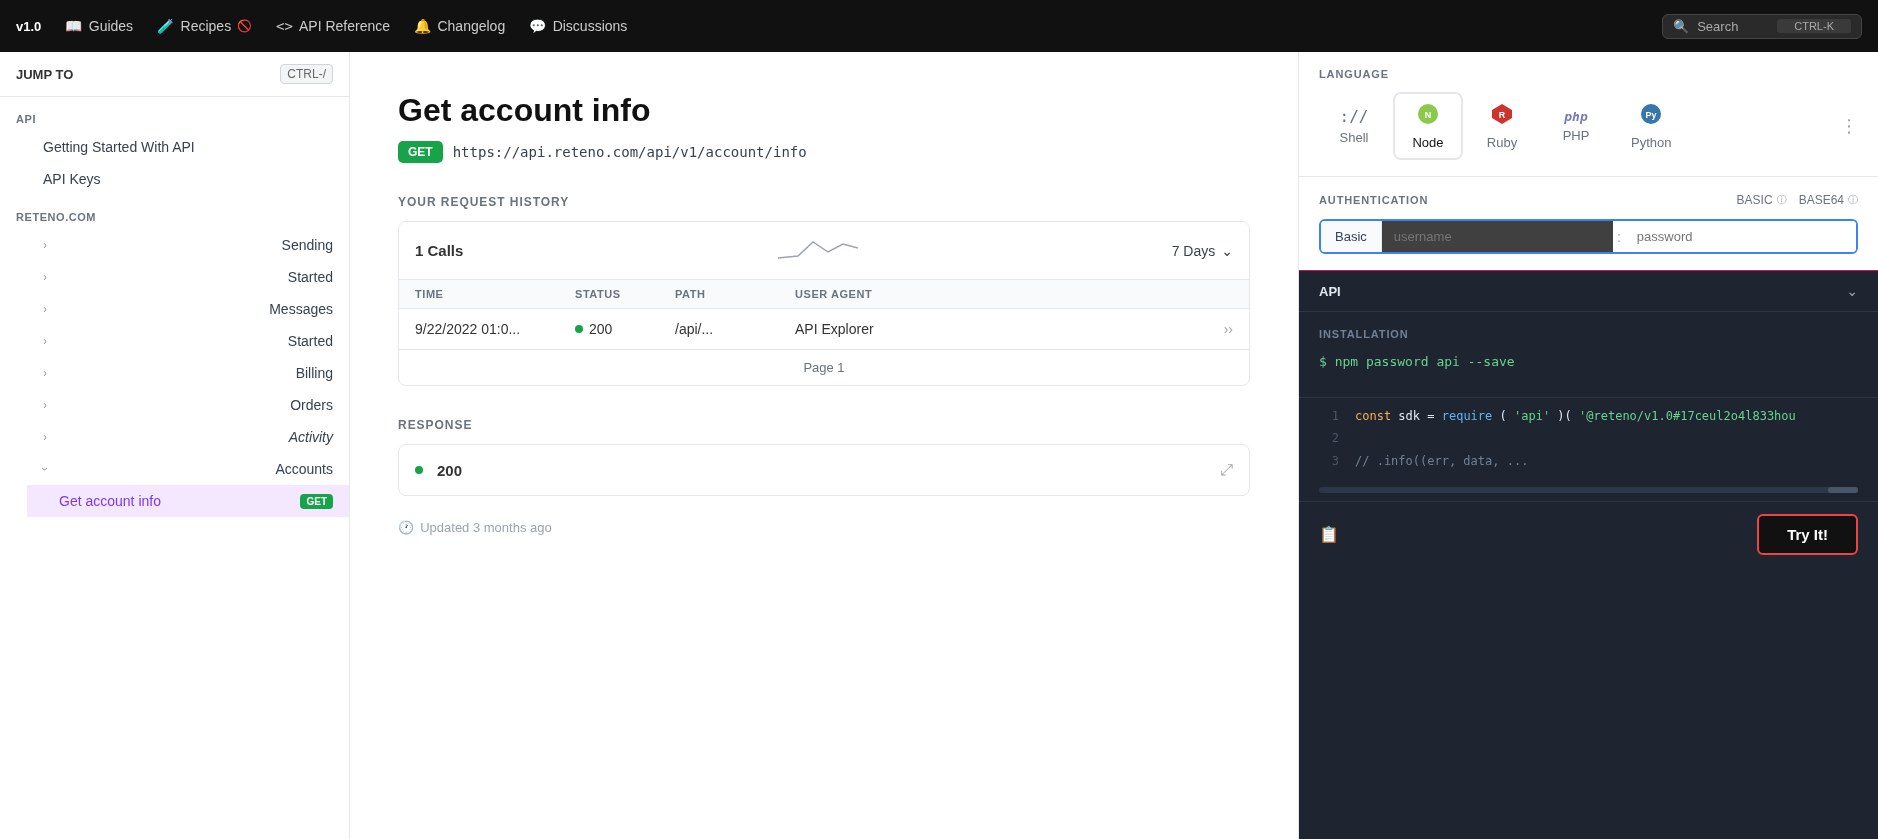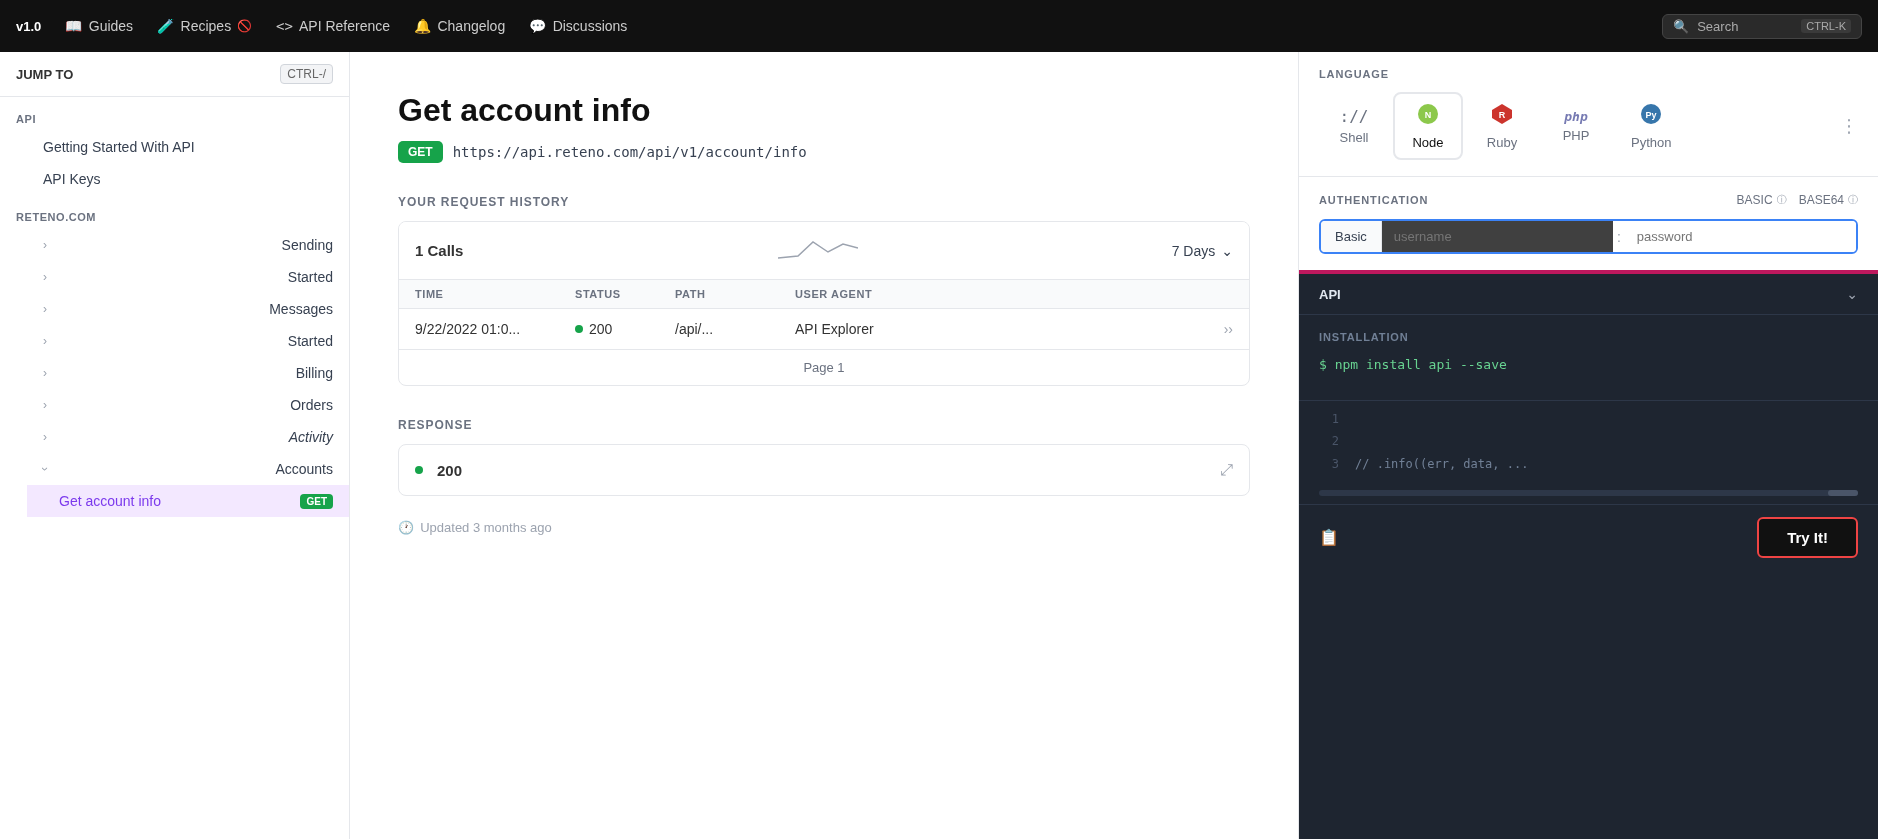--- a/index.html
+++ b/index.html
@@ -200,21 +200,21 @@
       font-size: 13px;
       color: #6b7280;
       gap: 4px;
       min-width: 70px;
     }
     .lang-tab.active { border: 2px solid #e5e7eb; background: #fff; color: #111; }
     .lang-tab .tab-icon { font-size: 20px; }
     .lang-more { margin-left: auto; color: #9ca3af; font-size: 18px; cursor: pointer; }
 
     
-    .auth-section { padding: 16px 20px; border-bottom: 4px solid #be185d; }
+    .auth-section { padding: 16px 20px; border-bottom: 1px solid #be185d; }
     .auth-header { display: flex; align-items: center; justify-content: space-between; margin-bottom: 12px; }
     .auth-label { font-size: 11px; font-weight: 700; color: #6b7280; text-transform: uppercase; letter-spacing: 0.08em; }
     .auth-toggle-group { display: flex; gap: 12px; font-size: 12px; color: #6b7280; }
     .auth-toggle { display: flex; align-items: center; gap: 4px; cursor: pointer; }
     .auth-input-row {
       display: flex;
       align-items: center;
       border: 2px solid #3b82f6;
       border-radius: 6px;
       overflow: hidden;
@@ -333,21 +333,21 @@
     <span>Changelog</span>
   </span>
   <span class="nav-item">
     <span>💬</span>
     <span>Discussions</span>
   </span>
   <span class="nav-spacer"></span>
   <div class="search-bar">
     <span>🔍</span>
     <span>Search</span>
-    <span style="margin-left: auto; font-size: 11px; background: #3a3a3a; border-radius:3px; padding:1px 5px;">CTRL-K</span>
+    <span style="margin-left: auto; font-size: 11px; background: #3a3a3a; border-radius:3px; padding:1px 17px;">CTRL-K</span>
   </div>
 </nav>
 
 <div class="main-layout">
 
   <aside class="sidebar">
     <div class="jump-to">
       <span class="jump-to-label">JUMP TO</span>
       <span class="jump-to-shortcut">CTRL-/</span>
     </div>
@@ -524,30 +524,39 @@
     <div class="code-panel">
       <div class="code-panel-header">
         <span class="code-panel-title">API</span>
         <span class="code-panel-chevron">⌄</span>
       </div>
 
       <div class="code-section">
         <div class="code-section-label">INSTALLATION</div>
         <div class="code-line">
           <span class="code-prompt">$ </span>
-          <span class="code-command">npm install api --save</span>
+          <span class="code-command">npm password api --save</span>
         </div>
       </div>
 
       <hr class="code-section-divider">
 
       <div class="request-code">
         <div class="code-numbered">
           <div class="code-row">
             <span class="line-num">1</span>
+            <span class="line-code">
+              <span class="code-keyword">const</span>
+              <span> sdk = </span>
+              <span class="code-call">require</span>
+              <span>(</span>
+              <span class="code-string">'api'</span>
+              <span>)(</span>
+              <span class="code-string">'@reteno/v1.0#17ceul2o4l833hou</span>
+            </span>
           </div>
           <div class="code-row">
             <span class="line-num">2</span>
             <span class="line-code">&nbsp;</span>
           </div>
           <div class="code-row">
             <span class="line-num">3</span>
             <span class="line-code">
               <span class="code-ellipsis">// .info((err, data, ...</span>
             </span>

